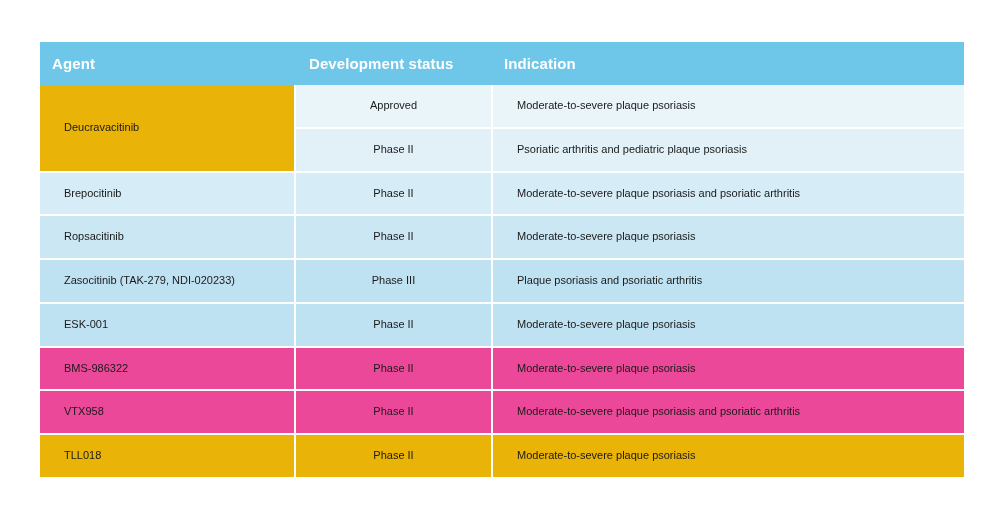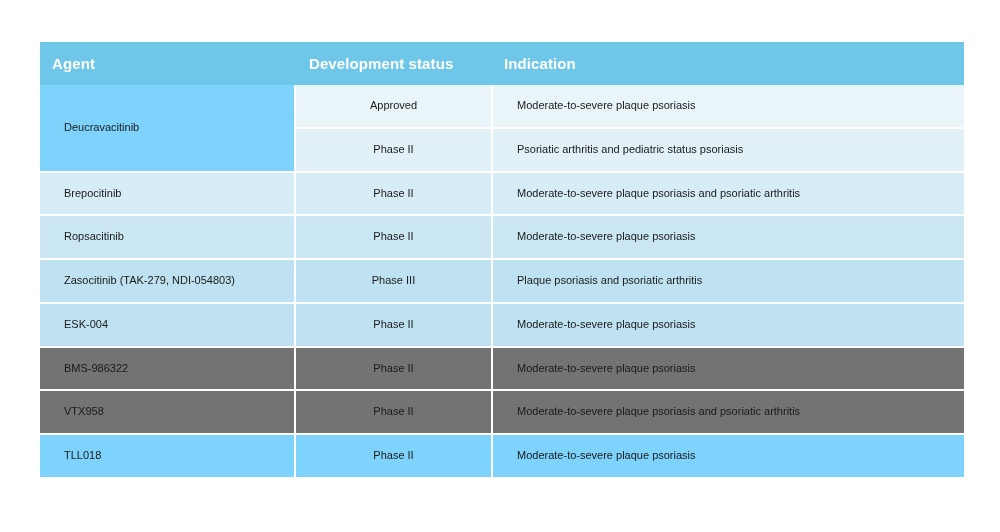--- a/index.html
+++ b/index.html
@@ -53,22 +53,22 @@
     color: #1a1a1a;
     padding: 14px 24px;
     border-bottom: 2px solid #ffffff;
     border-right: 2px solid #ffffff;
     vertical-align: middle;
     line-height: 1.25;
   }
   table.agents td:last-child { border-right: none; }
 
   
-  .tint-a { background: #7dd3fc; margin-top: 23px; }
-  .tint-b { background: #737373; }
+  .tint-a { background: #eab308; margin-top: 23px; }
+  .tint-b { background: #ec4899; }
   .tint-c { background: #BFE2F2; }
   .tint-d { background: #CBE7F4; margin-left: 9px; }
   .tint-e { background: #D6ECF6; }
   .tint-f { background: #E2F1F8; }
   .tint-g { background: #EAF5FA; }
 
   td.agent-cell {
     padding-left: 12px;
   }
   td.status-cell {
@@ -98,43 +98,43 @@
       </thead>
       <tbody>
 
         <tr>
           <td class="agent-cell tint-a" rowspan="2">Deucravacitinib</td>
           <td class="status-cell tint-g">Approved</td>
           <td class="indication-cell tint-g">Moderate-to-severe plaque psoriasis</td>
         </tr>
         <tr>
           <td class="status-cell tint-f">Phase II</td>
-          <td class="indication-cell tint-f">Psoriatic arthritis and pediatric status psoriasis</td>
+          <td class="indication-cell tint-f">Psoriatic arthritis and pediatric plaque psoriasis</td>
         </tr>
 
         <tr>
           <td class="agent-cell tint-e">Brepocitinib</td>
           <td class="status-cell tint-e">Phase II</td>
           <td class="indication-cell tint-e">Moderate-to-severe plaque psoriasis and psoriatic arthritis</td>
         </tr>
 
         <tr>
           <td class="agent-cell tint-d">Ropsacitinib</td>
           <td class="status-cell tint-d">Phase II</td>
           <td class="indication-cell tint-d">Moderate-to-severe plaque psoriasis</td>
         </tr>
 
         <tr>
-          <td class="agent-cell tint-c">Zasocitinib (TAK-279, NDI-054803)</td>
+          <td class="agent-cell tint-c">Zasocitinib (TAK-279, NDI-020233)</td>
           <td class="status-cell tint-c">Phase III</td>
           <td class="indication-cell tint-c">Plaque psoriasis and psoriatic arthritis</td>
         </tr>
 
         <tr>
-          <td class="agent-cell tint-c">ESK-004</td>
+          <td class="agent-cell tint-c">ESK-001</td>
           <td class="status-cell tint-c">Phase II</td>
           <td class="indication-cell tint-c">Moderate-to-severe plaque psoriasis</td>
         </tr>
 
         <tr>
           <td class="agent-cell tint-b">BMS-986322</td>
           <td class="status-cell tint-b">Phase II</td>
           <td class="indication-cell tint-b">Moderate-to-severe plaque psoriasis</td>
         </tr>
 

